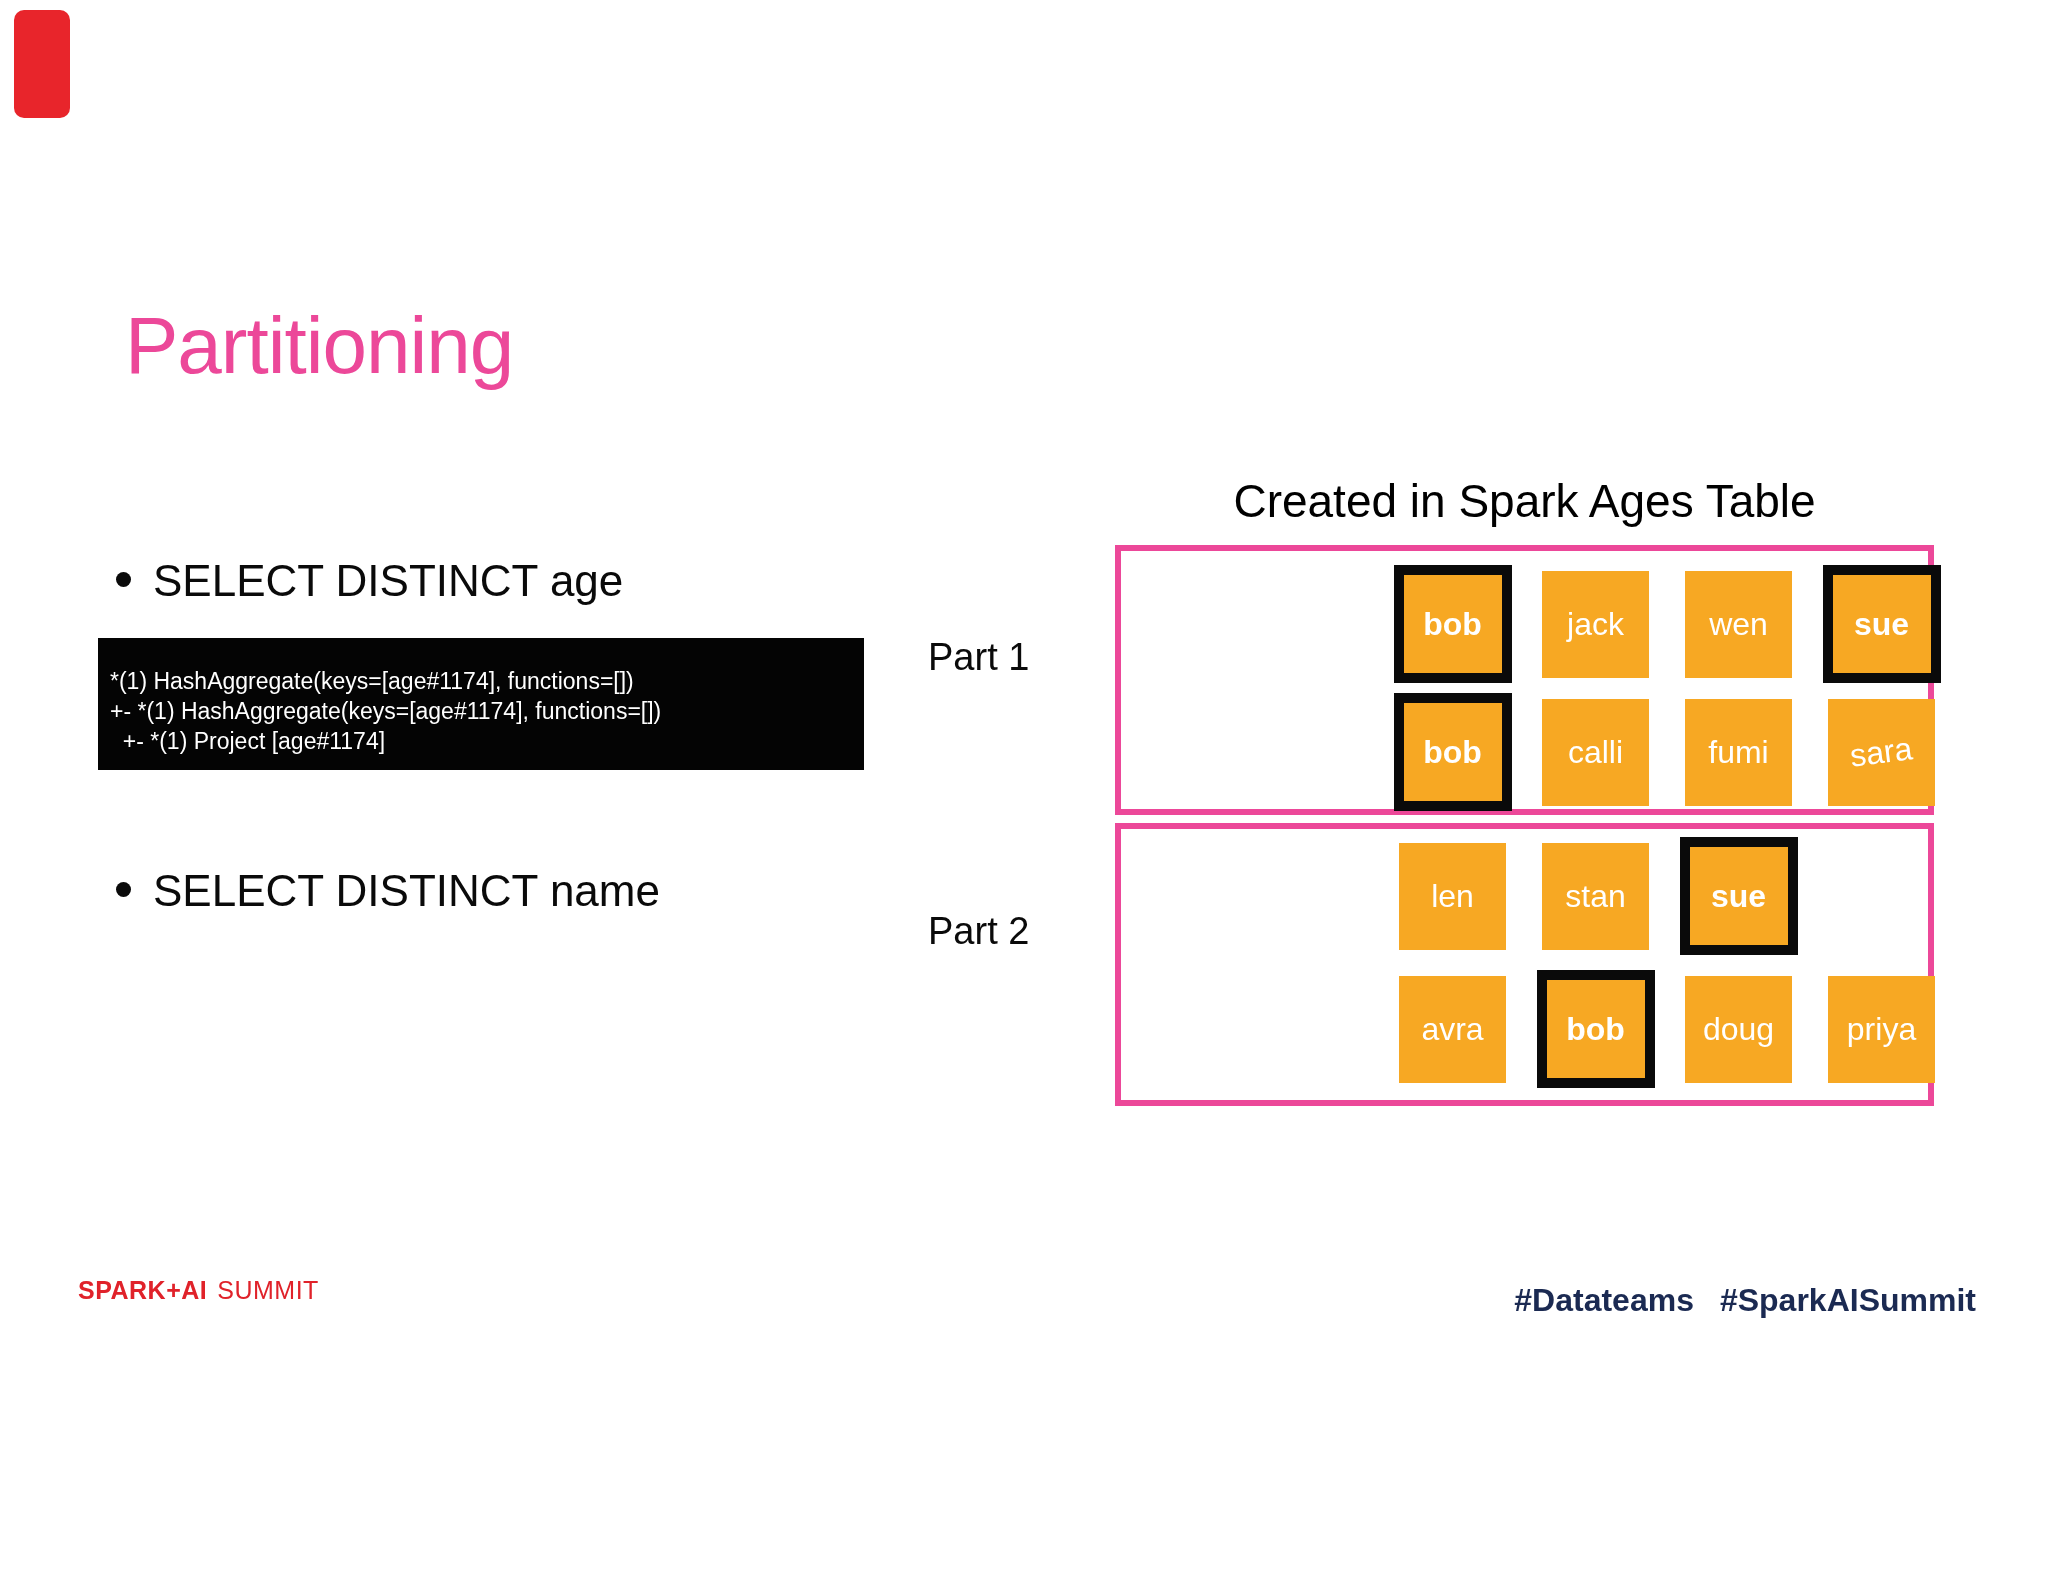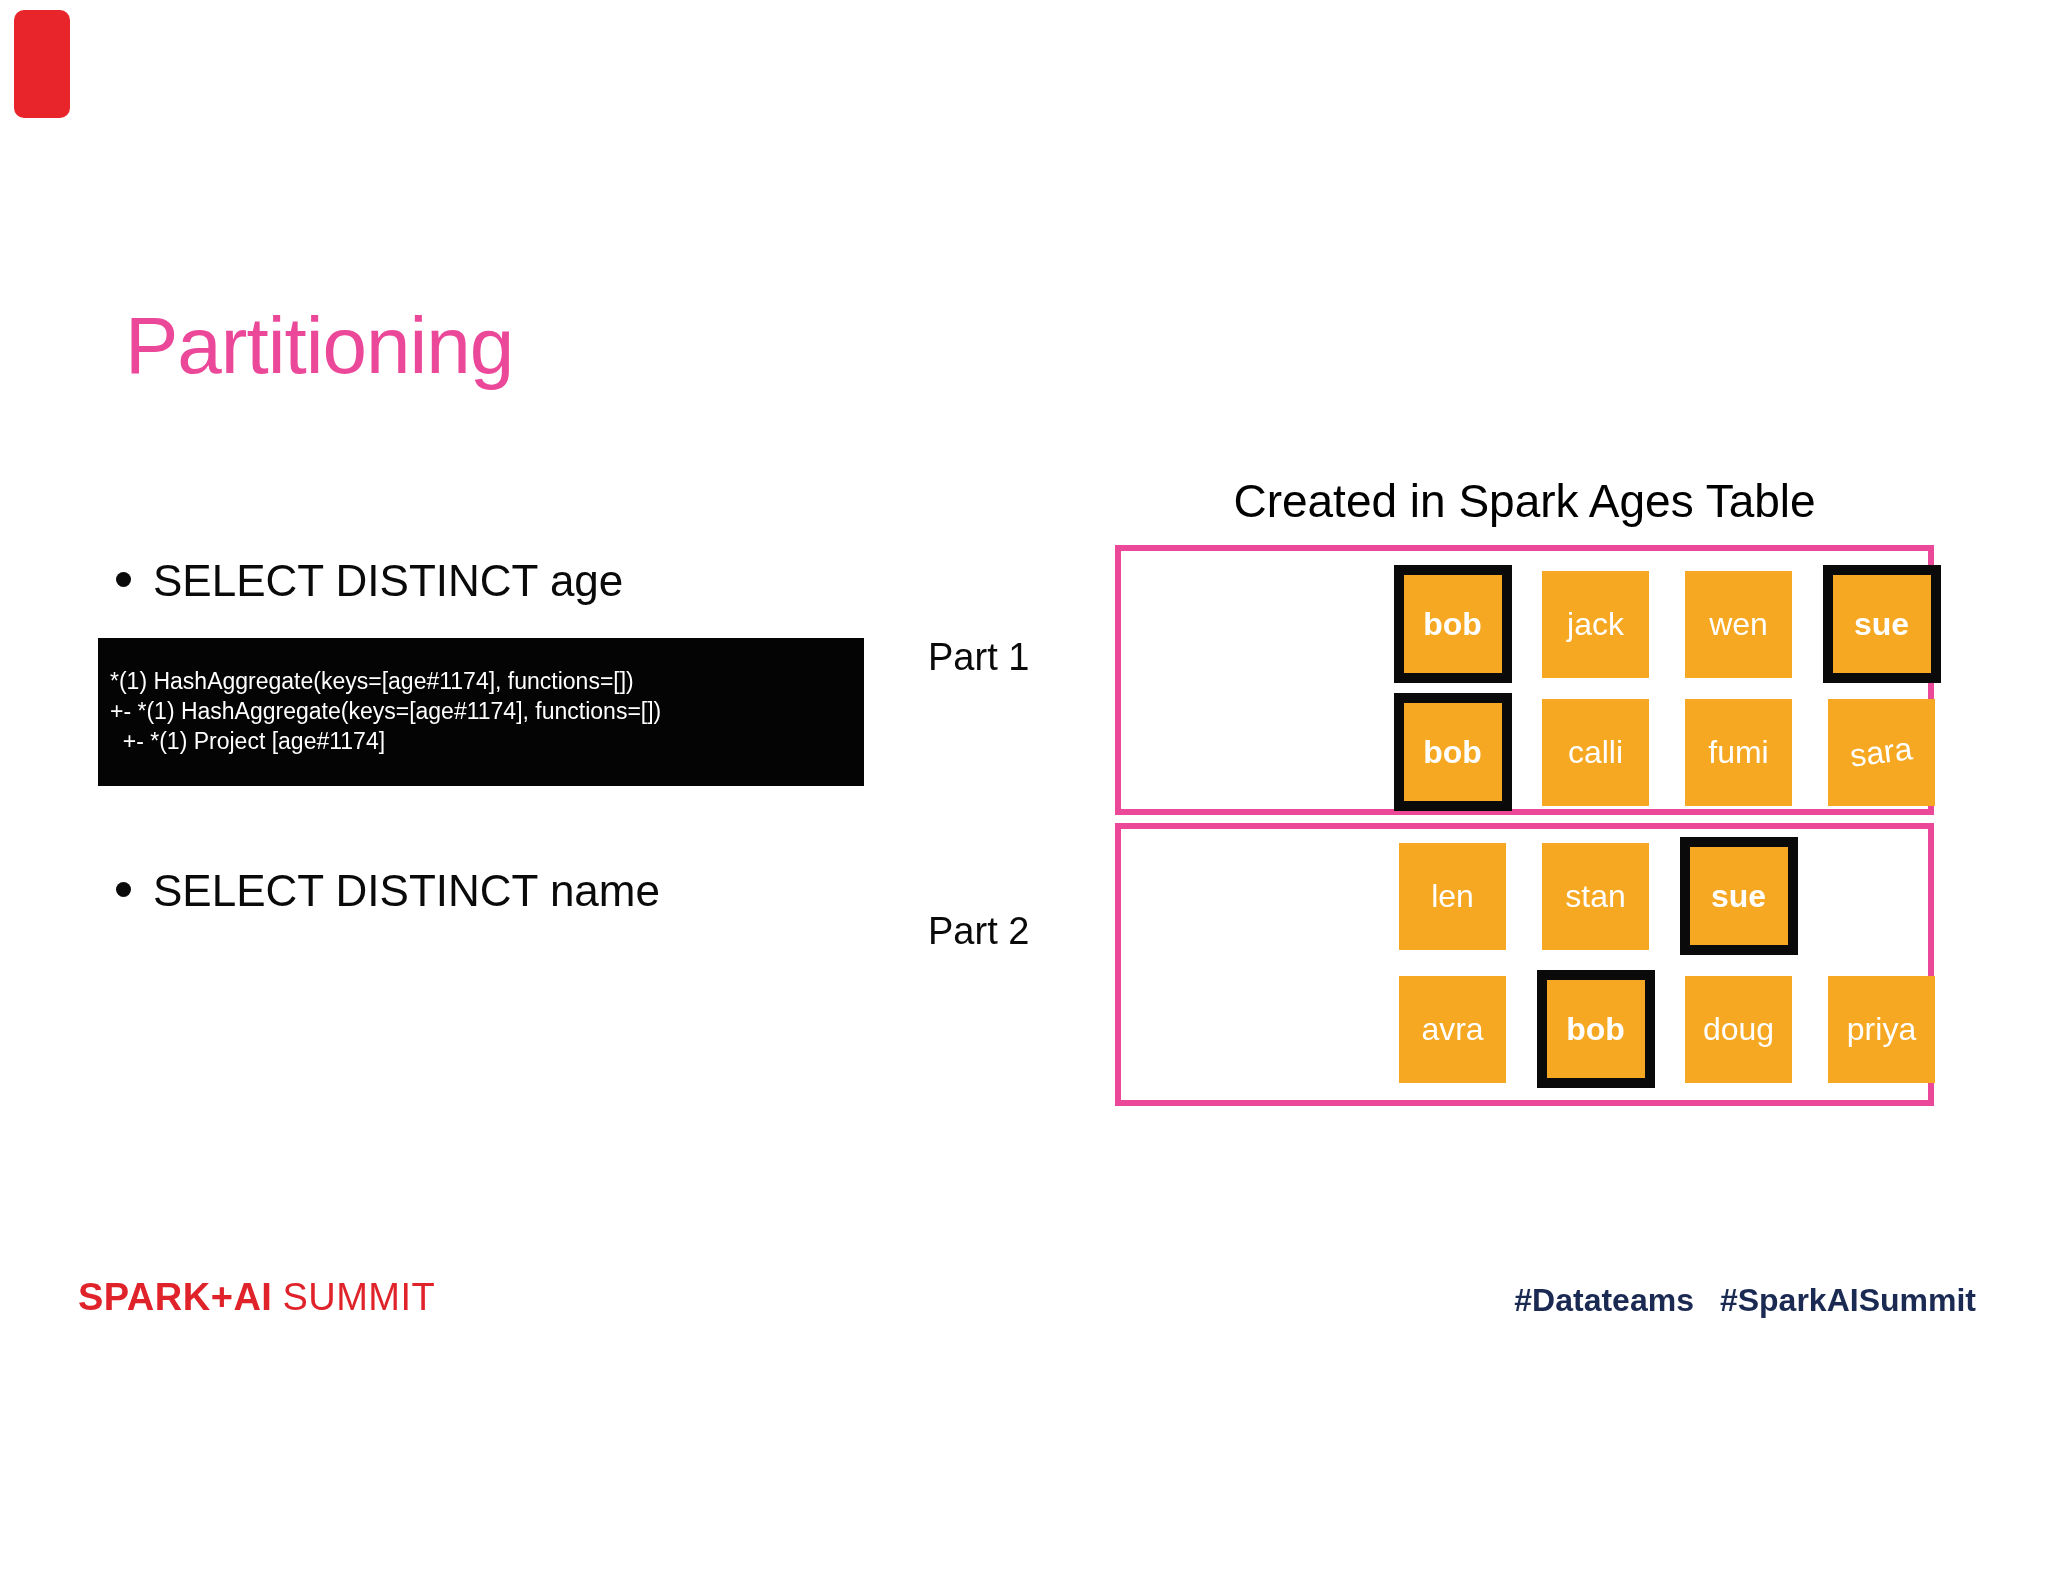--- a/index.html
+++ b/index.html
@@ -12,21 +12,21 @@
   
   #title{position:absolute;left:106px;top:300px;font-size:80px;font-weight:400;color:#ec4899;letter-spacing:-1px;margin-left:19px;}
   
   .bullet{position:absolute;left:116px;display:flex;align-items:flex-start;}
   .bullet .dot{width:15px;height:15px;border-radius:50%;background:#0a0a0a;margin-top:16px;flex:0 0 auto;}
   .bullet .btext{margin-left:22px;font-size:44px;color:#0a0a0a;}
   #bullet-age{top:556px;}
   #bullet-name{top:866px;}
   
   #code-block{
-    position:absolute;left:98px;top:638px;width:766px;height:148px;background:#040404;
+    position:absolute;left:98px;top:638px;width:766px;height:132px;background:#040404;
     box-sizing:border-box;padding:28px 10px 0 12px;
   }
   .code-line{
     white-space:pre;font-family:"Liberation Sans",sans-serif;font-size:23px;line-height:30px;color:#ffffff;
   }
   
   .part-label{position:absolute;left:928px;font-size:38px;color:#0a0a0a;}
   #part1-label{top:636px;}
   #part2-label{top:910px;}
   
@@ -45,21 +45,21 @@
   #part-box-1 .cell-row.r1{top:141px;}
   .cell{
     width:107px;height:107px;background:#f7a823;display:flex;align-items:center;justify-content:center;
     box-sizing:border-box;
   }
   .cell .cname{color:#ffffff;font-size:32px;font-weight:400;}
   .cell.hl{width:118px;height:118px;border:10px solid #0a0a0a;}
   .cell.hl .cname{font-weight:700;}
   .cell.tilt .cname{transform:rotate(-7deg);}
   
-  #footer-logo{position:absolute;left:78px;top:1276px;font-size:38px;letter-spacing:0.5px;color:#e0222a;}
+  #footer-logo{position:absolute;left:78px;top:1276px;font-size:25px;letter-spacing:0.5px;color:#e0222a;}
   #footer-logo .logo-primary{font-weight:800;}
   #footer-logo .logo-secondary{font-weight:400;margin-left:10px;}
   #footer-hashtags{position:absolute;right:72px;top:1282px;display:flex;gap:26px;font-size:32px;font-weight:700;color:#1b2a52;}
 </style>
 </head>
 <body>
 
 <div id="slide">
 
   <div id="rec-badge" style="background: rgb(232, 37, 43);"></div>

